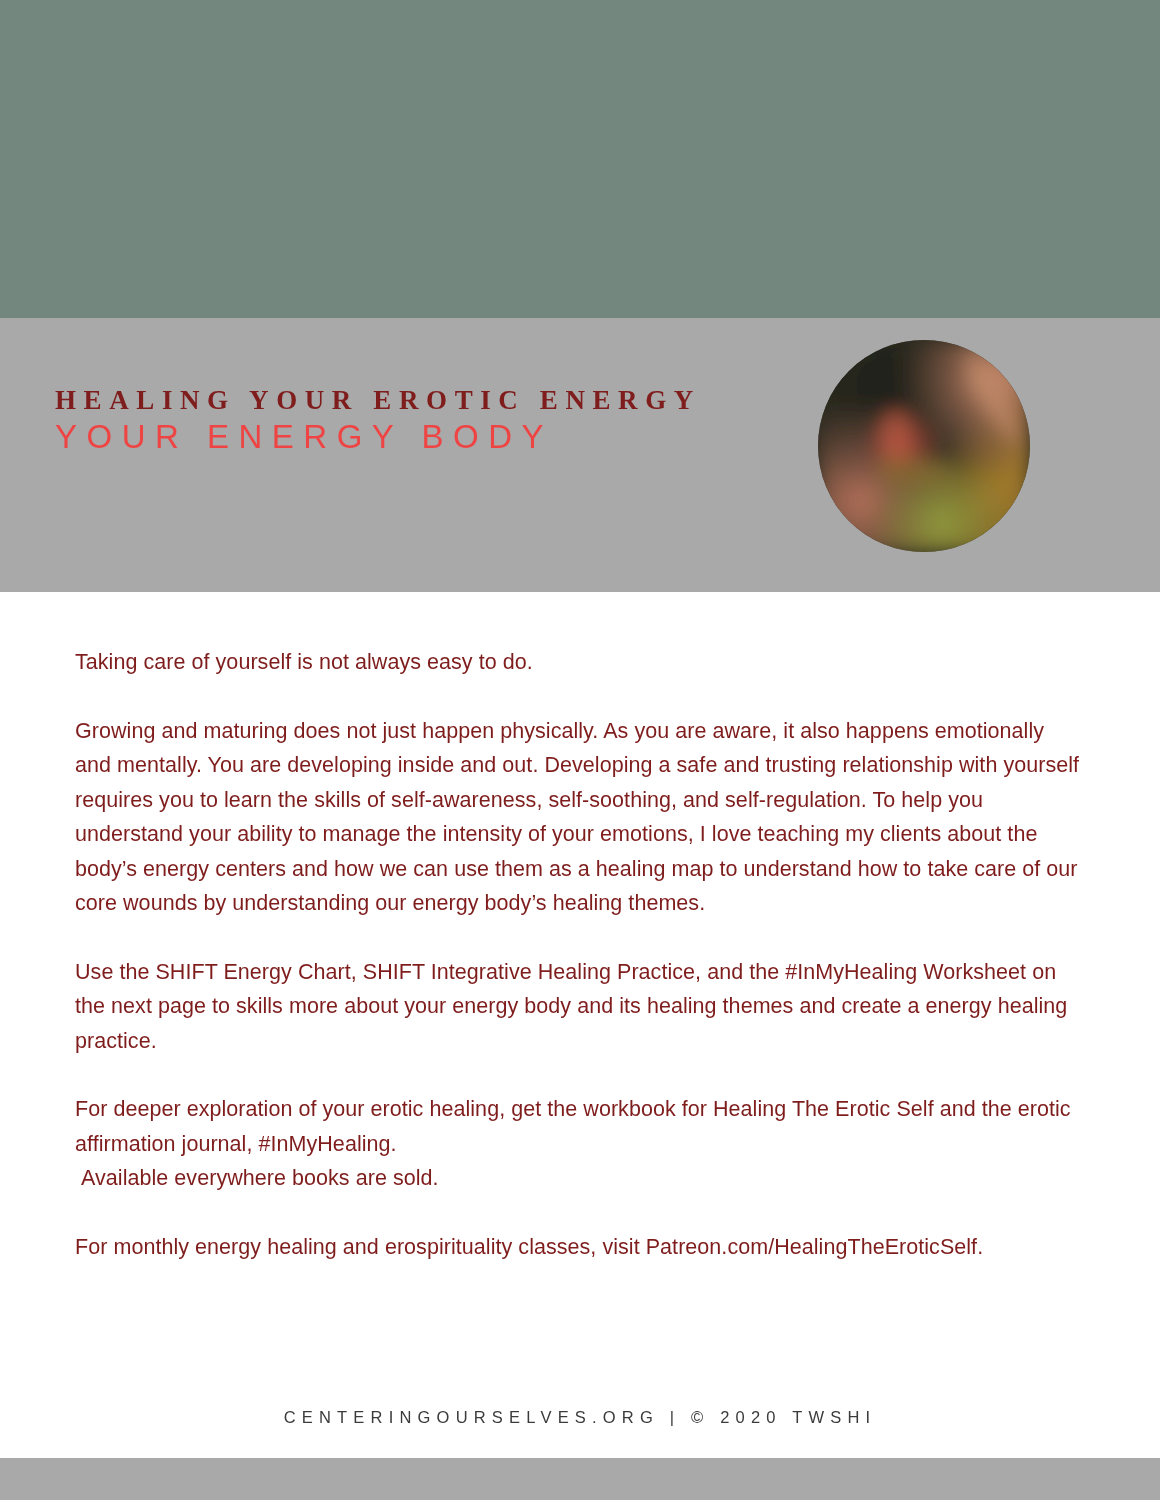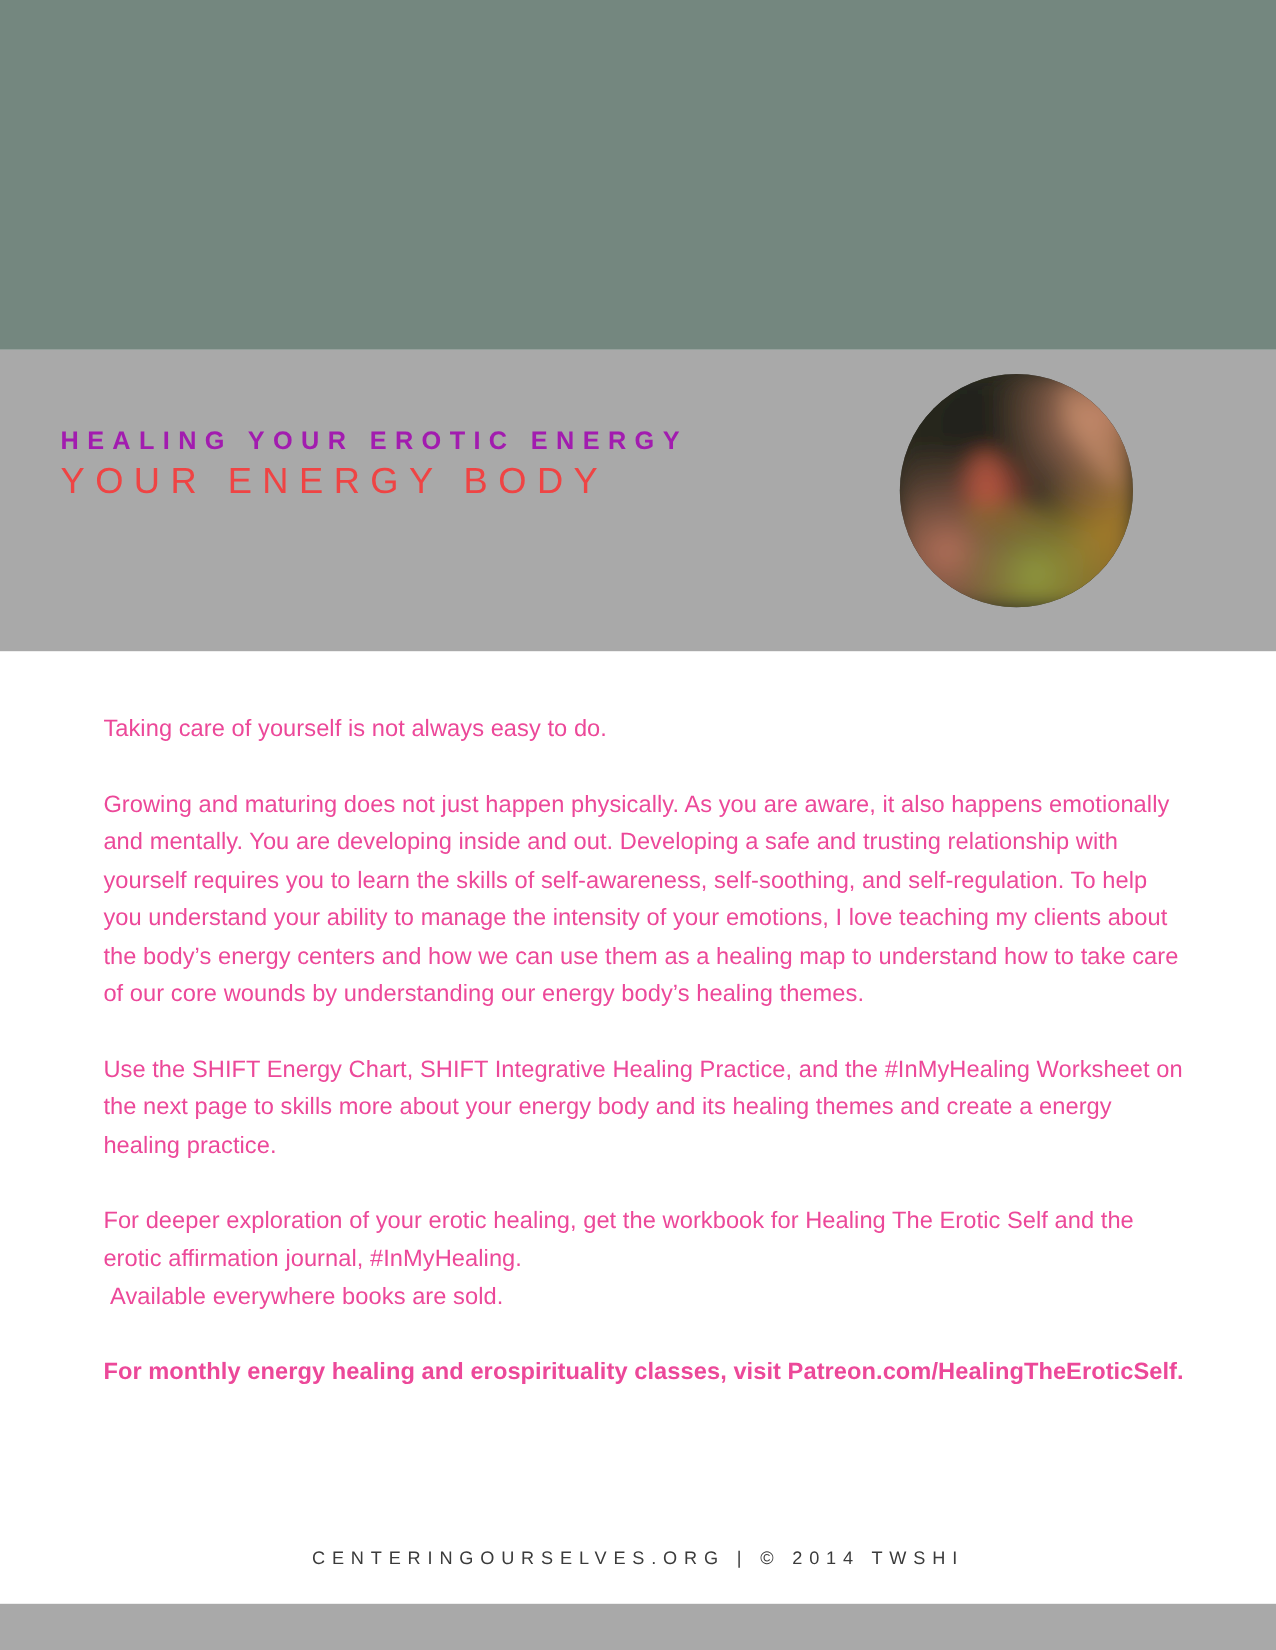--- a/index.html
+++ b/index.html
@@ -40,26 +40,27 @@
   }
 
   .title-block {
     position: absolute;
     left: 55px;
     top: 382px;
     width: 740px;
   }
 
   .title-line-1 {
-    font-size: 23px;
+    font-size: 27px;
     font-weight: 600;
     letter-spacing: 7.6px;
-    color: #a21caf;
+    color: #7f1d1d;
     line-height: 36px;
     white-space: nowrap;
+    font-family: Liberation Serif, serif;
   }
 
   .title-line-2 {
     font-size: 33px;
     font-weight: 300;
     letter-spacing: 9.5px;
     color: #ef4444;
     line-height: 42px;
     white-space: nowrap;
     margin-top: -2px;
@@ -87,29 +88,28 @@
   .content {
     position: absolute;
     left: 75px;
     top: 645px;
     width: 1005px;
   }
 
   .para {
     font-size: 21.5px;
     line-height: 34.5px;
-    color: #ec4899;
+    color: #7f1d1d;
     font-weight: 400;
     letter-spacing: 0.05px;
     margin-bottom: 34px;
     white-space: pre-wrap;
-    margin-left: 19px;
-  }
-
-  .para:last-child { margin-bottom: 0; font-weight: bold; }
+  }
+
+  .para:last-child { margin-bottom: 0; }
 
   
   .footer-credit {
     position: absolute;
     left: 0;
     top: 1408px;
     width: 1160px;
     text-align: center;
     font-size: 16.5px;
     font-weight: 400;
@@ -191,17 +191,17 @@
 
   <div class="content">
     <p class="para">Taking care of yourself is not always easy to do.</p>
     <p class="para">Growing and maturing does not just happen physically. As you are aware, it also happens emotionally and mentally. You are developing inside and out. Developing a safe and trusting relationship with yourself requires you to learn the skills of self-awareness, self-soothing, and self-regulation. To help you understand your ability to manage the intensity of your emotions, I love teaching my clients about the body’s energy centers and how we can use them as a healing map to understand how to take care of our core wounds by understanding our energy body’s healing themes.</p>
     <p class="para">Use the SHIFT Energy Chart, SHIFT Integrative Healing Practice, and the #InMyHealing Worksheet on the next page to skills more about your energy body and its healing themes and create a energy healing practice.</p>
     <p class="para">For deeper exploration of your erotic healing, get the workbook for Healing The Erotic Self and the erotic affirmation journal, #InMyHealing.
  Available everywhere books are sold.</p>
     <p class="para">For monthly energy healing and erospirituality classes, visit Patreon.com/HealingTheEroticSelf.</p>
   </div>
 
-  <div class="footer-credit">CENTERINGOURSELVES.ORG  |  © 2014 TWSHI</div>
+  <div class="footer-credit">CENTERINGOURSELVES.ORG  |  © 2020 TWSHI</div>
 
   <div class="band-footer"></div>
 
 </div>
 
 </body></html>

